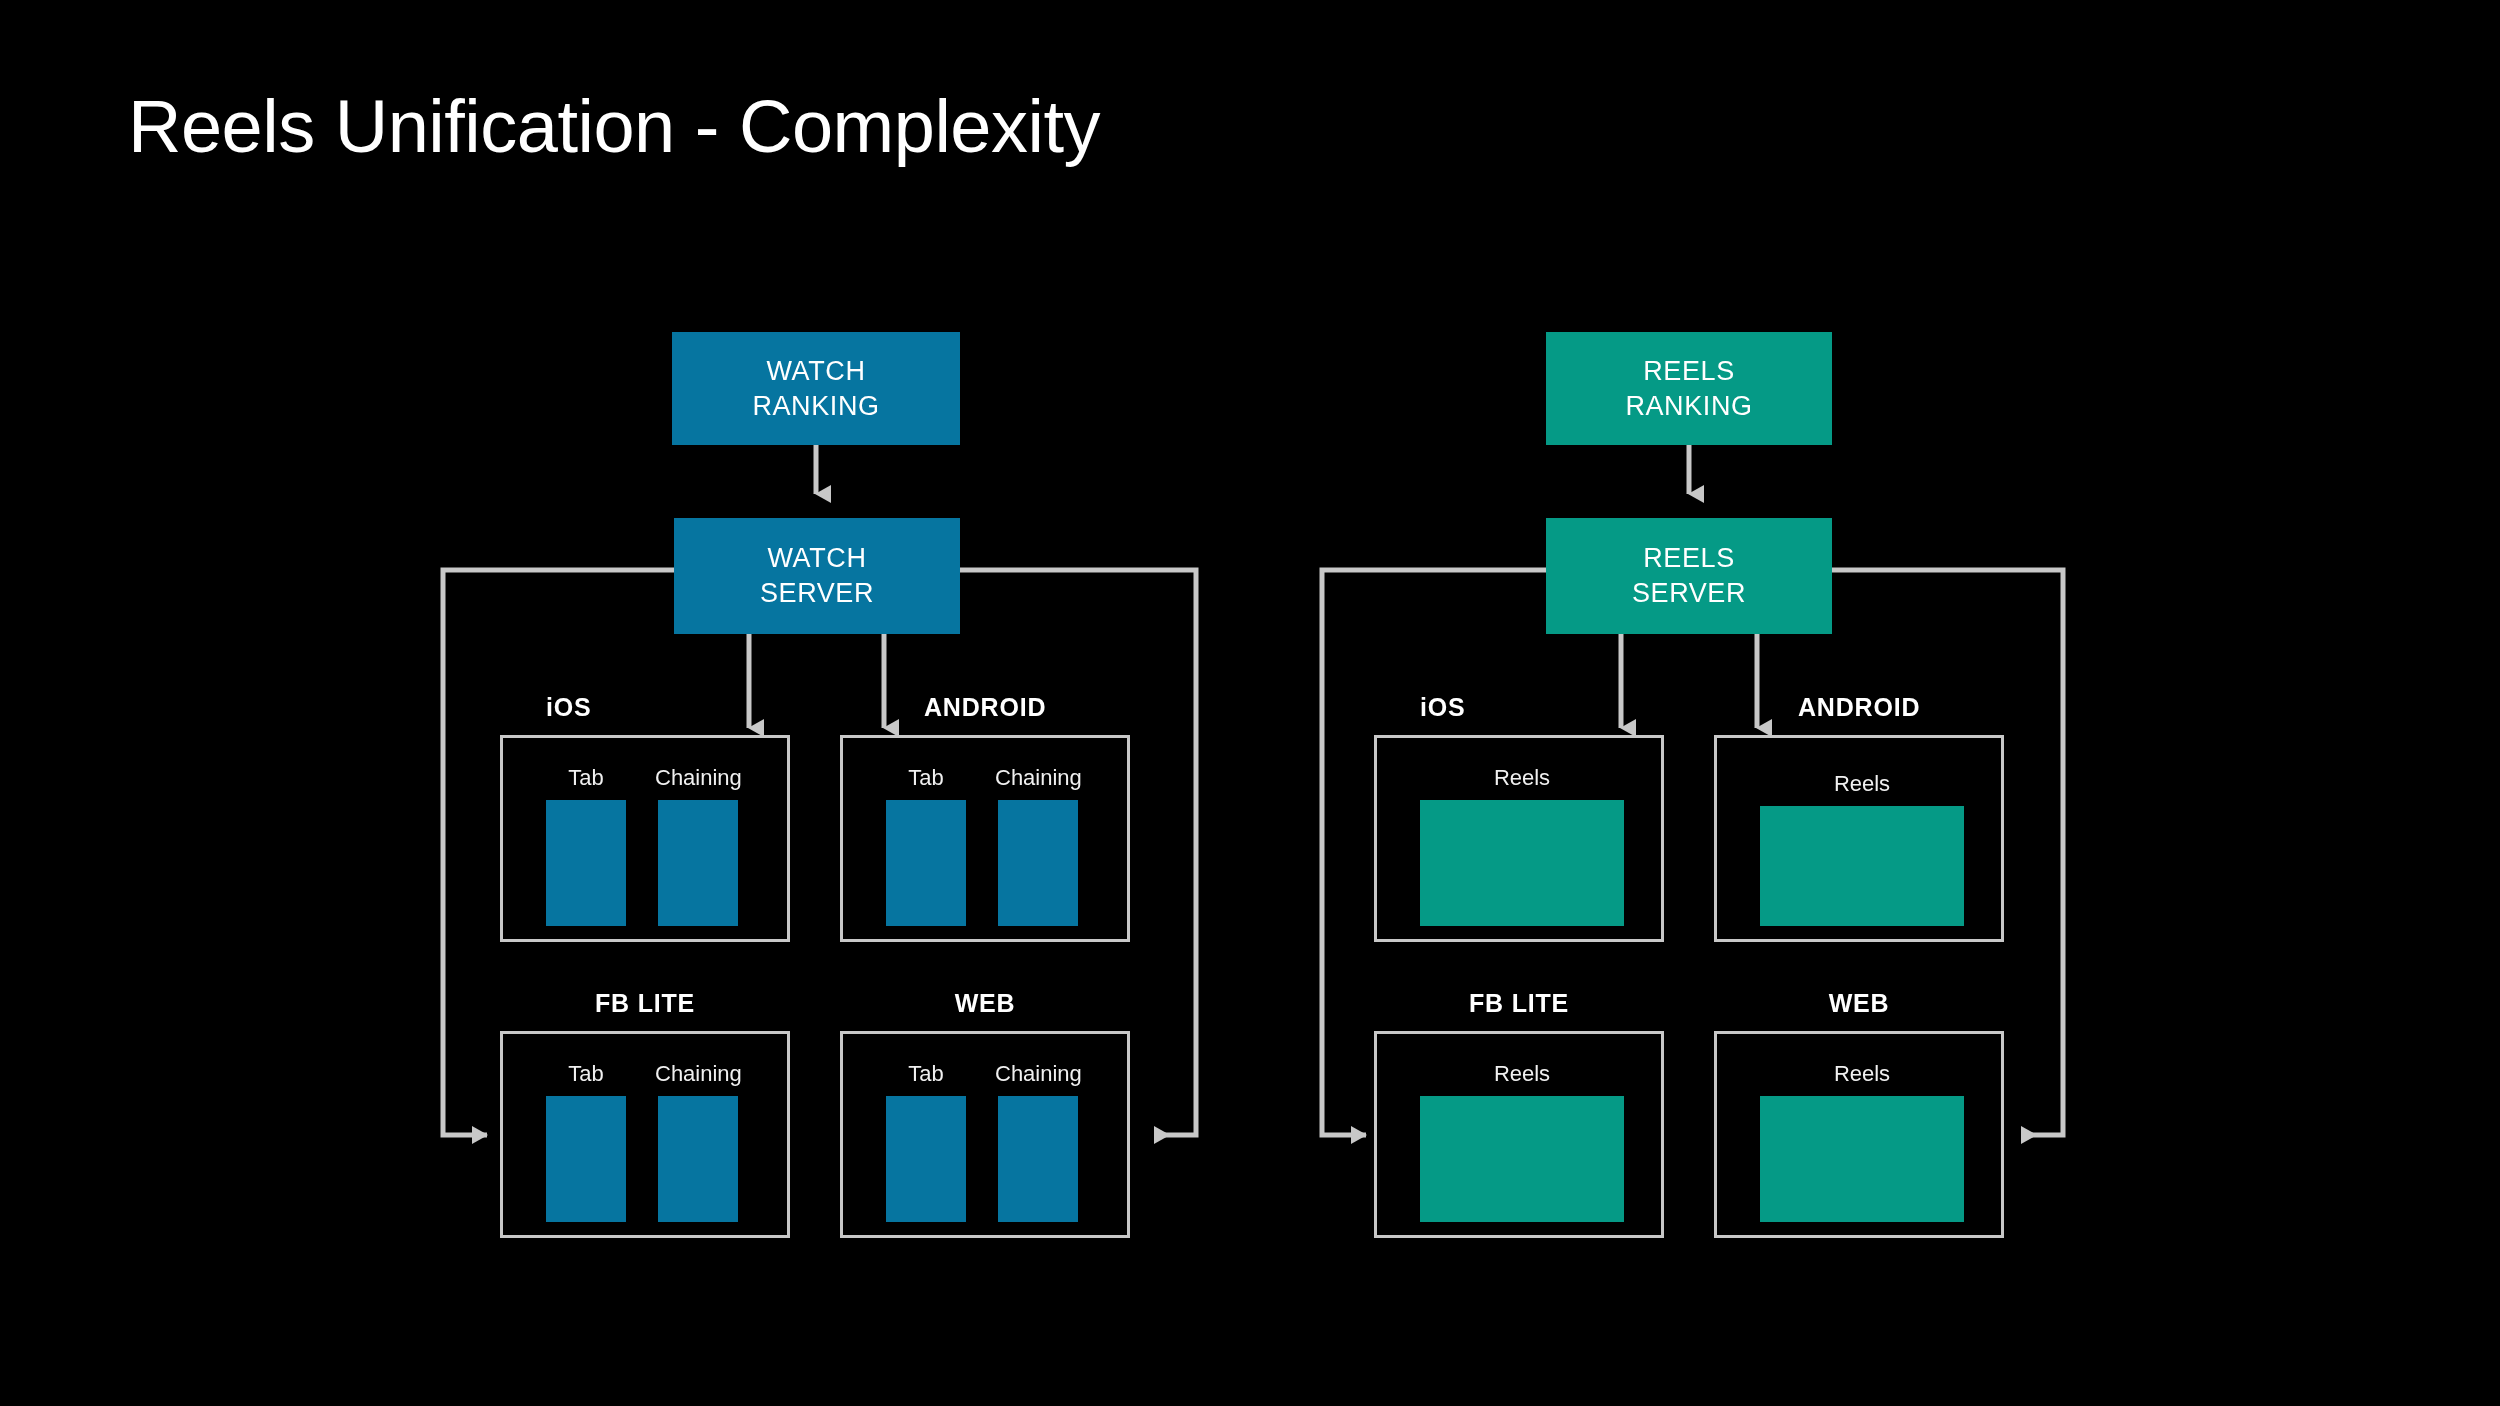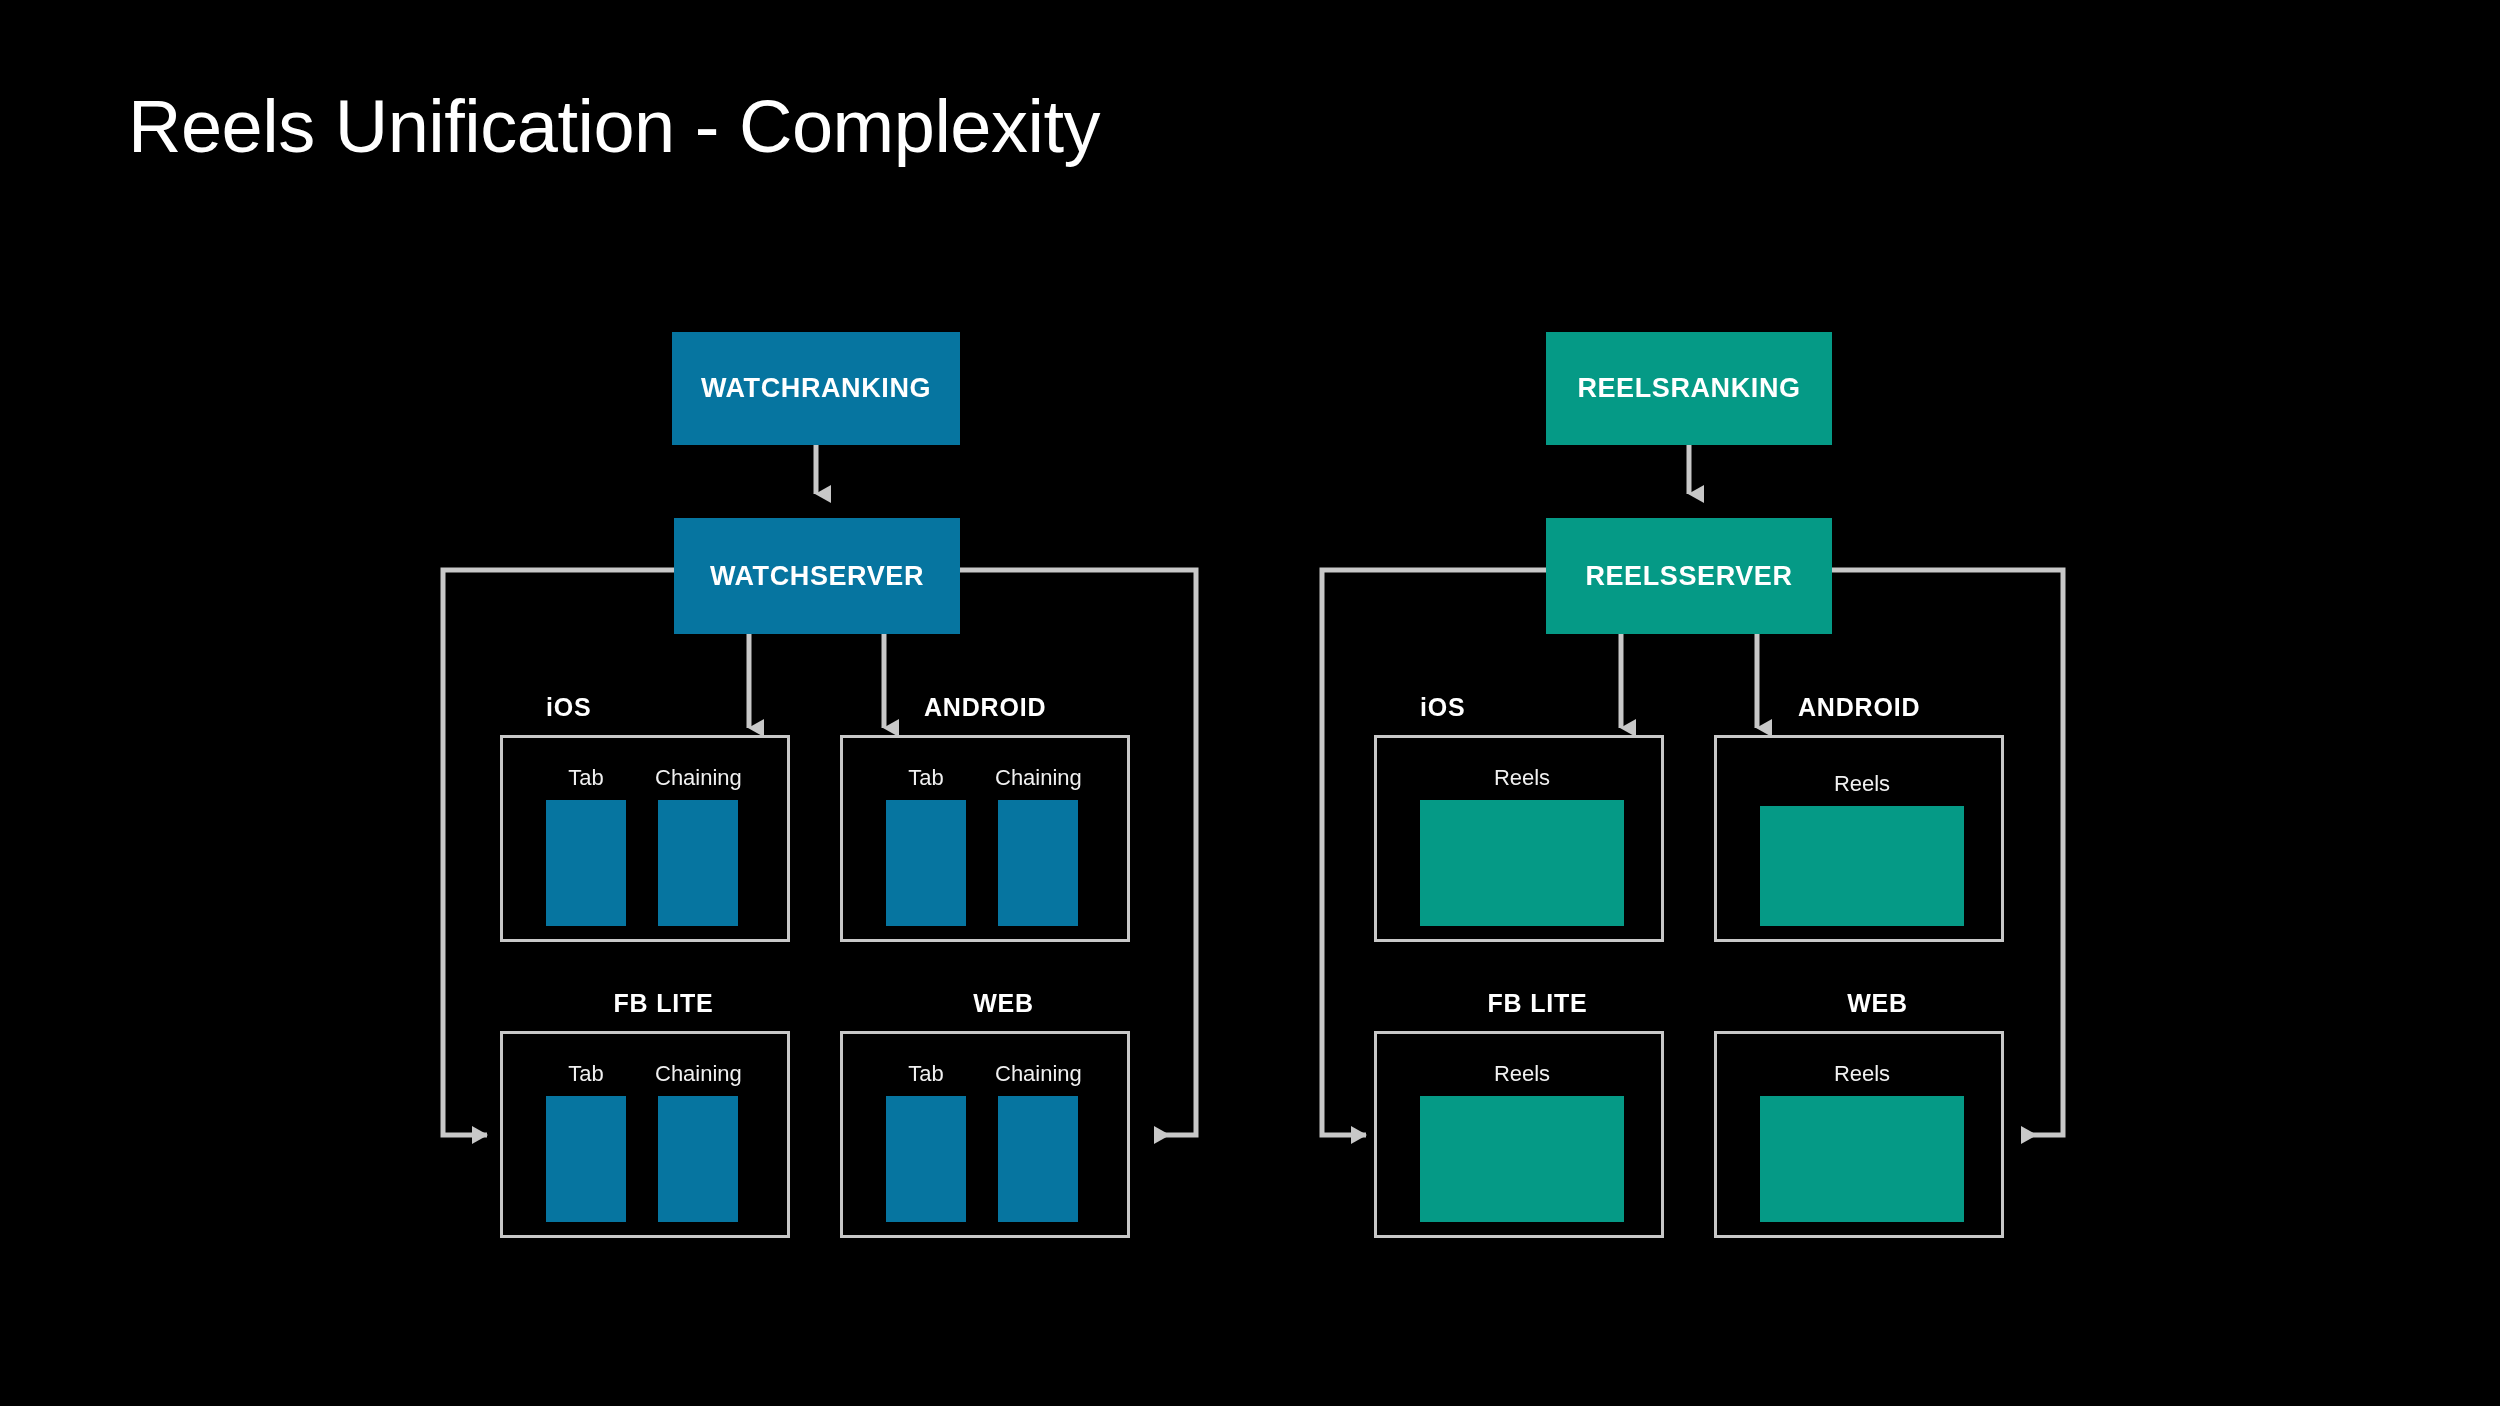--- a/index.html
+++ b/index.html
@@ -43,39 +43,38 @@
     left: 0; top: 0;
     width: 2500px;
     height: 1406px;
     pointer-events: none;
   }
 
   
   .node-box {
     position: absolute;
     display: flex;
-    flex-direction: row;
+    flex-direction: column;
     align-items: center;
     justify-content: center;
     font-size: 27px;
-    font-weight: 700;
+    font-weight: 400;
     letter-spacing: 0.6px;
     color: #ffffff;
     text-align: center;
     line-height: 1.28;
   }
   .node-box .ln { display: block; white-space: nowrap; }
 
   .blue-fill { background: #0675a0; }
   .teal-fill { background: #059a86; }
 
   
   .platform {
     position: absolute;
-    padding-left: 37px;
   }
   .platform-label {
     position: absolute;
     top: -42px;
     font-size: 25px;
     font-weight: 700;
     letter-spacing: 0.8px;
     color: #ffffff;
     white-space: nowrap;
   }

